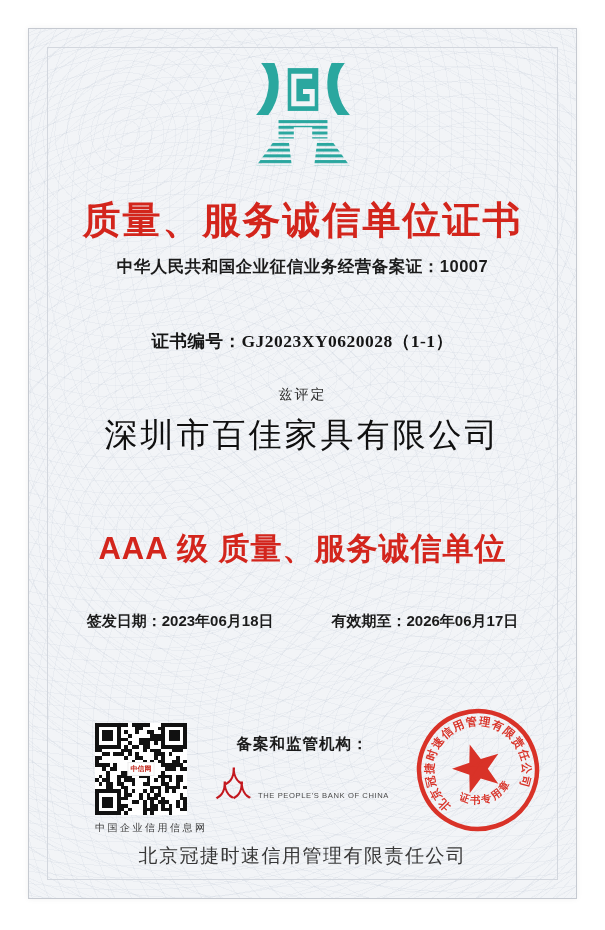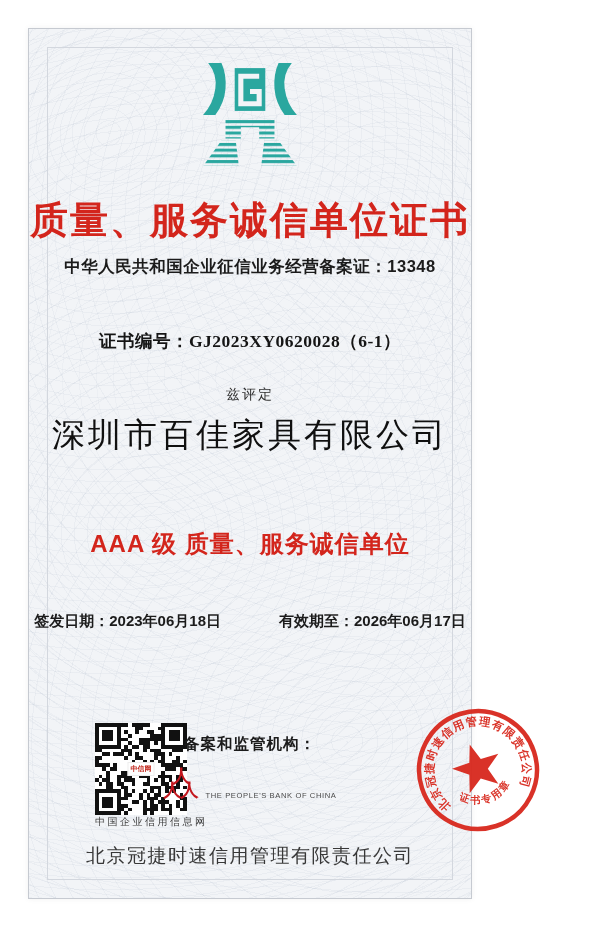--- a/index.html
+++ b/index.html
@@ -1,20 +1,20 @@
 <!DOCTYPE html>
 <html><head>
 <meta charset="utf-8">
 <style>
   * { margin: 0; padding: 0; box-sizing: border-box; }
   html, body { width: 605px; height: 930px; background: #ffffff; overflow: hidden;
     font-family: "Liberation Sans", sans-serif; }
 
   .paper {
-    position: absolute; left: 28px; top: 28px; width: 444px; height: 871px;
+    position: absolute; left: 28px; top: 28px; width: 549px; height: 871px;
     border: 1px solid #c6cad1;
     background:
       repeating-radial-gradient(circle at 18% 12%, rgba(168,180,198,.11) 0 1px, transparent 1px 12px),
       repeating-radial-gradient(circle at 82% 22%, rgba(168,180,198,.11) 0 1px, transparent 1px 14px),
       repeating-radial-gradient(circle at 28% 58%, rgba(168,180,198,.11) 0 1px, transparent 1px 13px),
       repeating-radial-gradient(circle at 72% 82%, rgba(168,180,198,.11) 0 1px, transparent 1px 15px),
       repeating-radial-gradient(circle at 50% 40%, rgba(168,180,198,.08) 0 1px, transparent 1px 17px),
       #f2f4f7;
     box-shadow: 0 0 6px rgba(0,0,0,.06);
   }
@@ -30,35 +30,35 @@
   .title { top: 166px; color: #d3251c; font-size: 38px; font-weight: 800; letter-spacing: 2px; }
   .subtitle { top: 227px; color: #1b1b1b; font-size: 16.5px; font-weight: 700; letter-spacing: .5px; }
 
   .certno { top: 300px; color: #151515; font-size: 17.5px; font-weight: 700;
     font-family: "Liberation Serif", serif; letter-spacing: .5px; }
 
   .assess { top: 357px; color: #2e2e2e; font-size: 14px; letter-spacing: 2px; }
   .company { top: 384px; color: #101010; font-size: 33px; font-weight: 500;
     font-family: "Liberation Serif", serif; letter-spacing: 3px; }
 
-  .rating { top: 499px; color: #d3251c; font-size: 24px; font-weight: 800; letter-spacing: 1px; }
+  .rating { top: 499px; color: #d3251c; font-size: 31px; font-weight: 800; letter-spacing: 1px; }
 
   .dates { top: 583px; display: flex; justify-content: center; gap: 58px;
     color: #1b1b1b; font-size: 15px; font-weight: 700; }
 
   .addr { top: 618px; color: #1b1b1b; font-size: 15px; font-weight: 700; line-height: 22px; }
 
   .qr-block { position: absolute; left: 66px; top: 694px; width: 94px; }
   .qr-grid { position: relative; width: 92px; height: 92px; background: #fff;
     display: grid; grid-template-columns: repeat(25, 1fr); grid-template-rows: repeat(25, 1fr); }
   .qr-grid .m { background: #111; }
   .qr-label { position: absolute; left: 50%; top: 50%; transform: translate(-50%,-50%);
     background: #fff; color: #c02318; font-size: 7px; font-weight: 700; padding: 1px 2px;
     white-space: nowrap; border: 1px solid #eee; }
-  .qr-caption { text-align: center; color: #3c3c3c; font-size: 10px;
+  .qr-caption { margin-top: 6px; text-align: center; color: #3c3c3c; font-size: 10px;
     letter-spacing: 2.5px; white-space: nowrap; }
 
   .regulator { top: 705px; color: #1b1b1b; font-size: 15.5px; font-weight: 700; letter-spacing: 1px; text-align: center; }
 
   .pboc { position: absolute; left: 0; width: 100%; top: 738px;
     display: flex; justify-content: center; align-items: center; gap: 8px; }
   .pboc-sym { position: relative; width: 34px; height: 38px; color: #c3171e; }
   .pboc-sym span { position: absolute; font-weight: 900; font-size: 18px; line-height: 1; }
   .pboc-sym .t { left: 9px; top: 0; }
   .pboc-sym .bl { left: 0; top: 14px; }
@@ -96,23 +96,23 @@
 
       <path d="M23,54 H71 V74 H56 V63 H38 V74 H23 Z" fill="url(#stripes)"></path>
 
       <path d="M19,76 L33,76 L36,101 L1,101 Z" fill="url(#stripes)"></path>
       <path d="M75,76 L61,76 L58,101 L93,101 Z" fill="url(#stripes)"></path>
     </svg>
   </div>
 
   <div class="abs title">质量、服务诚信单位证书</div>
 
-  <div class="abs subtitle">中华人民共和国企业征信业务经营备案证：13348</div>
-
-  <div class="abs certno">证书编号：GJ2023XY0620028（6-1）</div>
+  <div class="abs subtitle">中华人民共和国企业征信业务经营备案证：10007</div>
+
+  <div class="abs certno">证书编号：GJ2023XY0620028（1-1）</div>
 
   <div class="abs company">深圳市百佳家具有限公司</div>
 
   <div class="abs assess">兹评定</div>
 
   <div class="abs rating">AAA 级 质量、服务诚信单位</div>
 
   <div class="abs dates">
     <div>
       <span>签发日期：</span><span>2023年06月18日</span>

